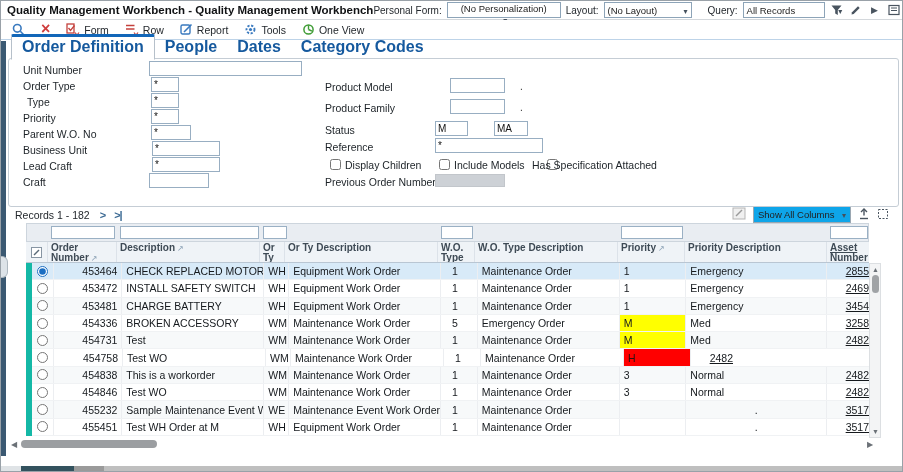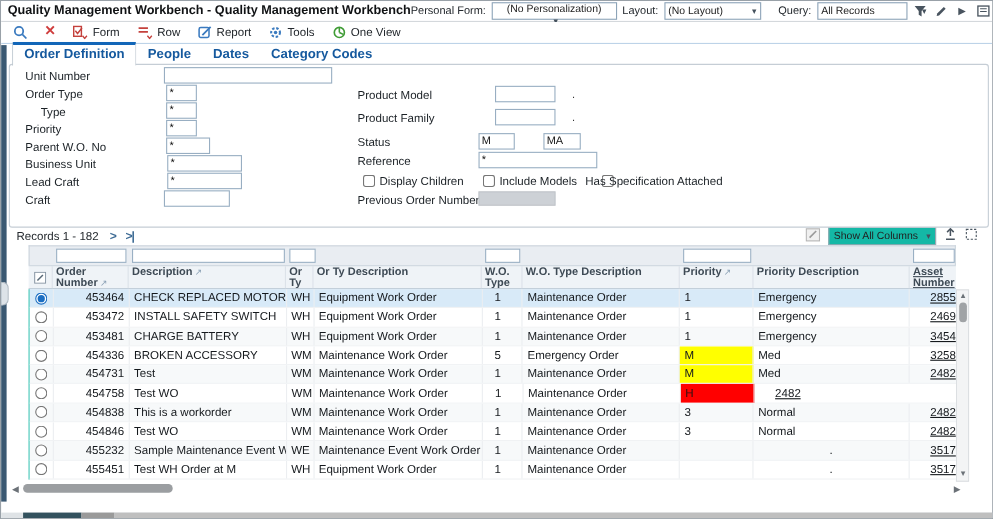--- a/index.html
+++ b/index.html
@@ -24,53 +24,53 @@
         padding:0 7px;cursor:pointer;white-space:nowrap;}
   .x-red::before{content:"×";color:#cf3d3d;font-size:16px;font-weight:bold;line-height:12px;}
 
   
   .left-strip{position:absolute;left:0;top:40px;width:5px;height:415px;background:#3b5972;}
   .strip-handle{position:absolute;left:0;top:215px;width:6px;height:20px;background:#dde3e8;
                 border:1px solid #aeb8c0;border-left:none;border-radius:0 6px 6px 0;}
 
   
   .tabs{position:absolute;left:10px;top:41px;height:17px;display:flex;align-items:flex-end;z-index:3;}
-  .tab{font-size:12px;font-weight:bold;color:#15599e;padding:2px 10px 3px;cursor:pointer;white-space:nowrap;}
+  .tab{font-size:16px;font-weight:bold;color:#15599e;padding:2px 10px 3px;cursor:pointer;white-space:nowrap;}
   .tab.active{border:1px solid #b6c0ca;border-top:3px solid #1266b8;border-bottom:1px solid #fff;
               background:#fff;border-radius:2px 2px 0 0;padding:1px 10px 3px;margin-bottom:-1px;}
 
   
   .form-panel{position:absolute;left:7px;top:57px;width:889px;height:147px;border:1px solid #c5cdd5;
               border-radius:3px;background:#fff;z-index:2;}
   .flabel{position:absolute;font-size:10.5px;color:#1c2227;white-space:nowrap;}
   .txt{position:absolute;height:15px;border:1px solid #98aec2;font-size:10px;padding:0 2px;
        font-family:inherit;box-sizing:border-box;background:#fff;color:#111;}
   .suffix-dot{position:absolute;font-size:10px;color:#333;}
   .cbox{position:absolute;width:11px;height:11px;margin:0;}
   .disabled-box{position:absolute;background:#cdd1d6;height:13px;border:1px solid #c2c6cb;box-sizing:border-box;}
 
   
   .records-bar{position:absolute;left:6px;top:205px;width:890px;height:17px;display:flex;align-items:center;
                font-size:10.5px;color:#23282d;padding:0 8px;box-sizing:border-box;}
   .nav-next::before{content:">";color:#3c6a94;font-weight:bold;font-size:11px;}
   .nav-last::before{content:">|";color:#3c6a94;font-weight:bold;font-size:11px;letter-spacing:-1px;}
   .rb-right{margin-left:auto;display:flex;align-items:center;gap:7px;}
-  .rb-sel{display:inline-flex;align-items:center;border:1px solid #9aa7b2;background:#14b8a6;height:15px;
+  .rb-sel{display:inline-flex;align-items:center;border:1px solid #9aa7b2;background:#0ea5e9;height:15px;
           padding:0 4px;font-size:9.5px;color:#222;cursor:pointer;}
 
   
   .grid{position:absolute;left:25px;top:222px;width:843px;z-index:1;}
   .qbe{position:relative;height:18px;background:#e9edf2;border:1px solid #cdd5dd;border-bottom:none;box-sizing:border-box;}
   .qbe input{position:absolute;top:2px;height:13px;border:1px solid #9ab0c4;font-size:10px;padding:0 2px;
              box-sizing:border-box;font-family:inherit;}
   .ghead{display:flex;height:22px;background:#eff3f7;border-top:1px solid #cdd5dd;border-bottom:1px solid #b9c6d3;box-sizing:border-box;}
   .hc{font-size:10px;font-weight:bold;color:#3e4a55;padding:1px 3px;line-height:10px;border-right:1px solid #dce2e9;
       box-sizing:border-box;overflow:hidden;}
   .sort::before{content:"↗";color:#8aa0b5;font-size:8px;margin-left:2px;font-weight:normal;}
-  .gbody{border-left:1px solid #14b8a6;}
+  .gbody{border-left:6px solid #14b8a6;}
   .grow{display:flex;height:17.3px;background:#fff;border-bottom:1px solid #f0f2f4;box-sizing:border-box;align-items:stretch;cursor:pointer;}
   .grow.alt{background:#f7f9fa;}
   .grow.selected{background:#d8eaf8;}
   .gc{font-size:10.5px;color:#15191d;padding:0 4px;border-right:1px solid #eceef1;box-sizing:border-box;
       display:flex;align-items:center;overflow:hidden;white-space:nowrap;}
   .c0{width:22px;} .c1{width:69px;} .c2{width:143px;} .c3{width:25px;} .c4{width:153px;}
   .c5{width:37px;} .c6{width:143px;} .c7{width:67px;} .c8{width:142px;} .c9{width:42px;text-decoration:underline;}
   .num{justify-content:flex-end;}
   .radio-cell{justify-content:center;padding:0;}
   .wo-type{padding-left:11px;}
@@ -203,21 +203,21 @@
     <div class="tab"><span>Dates</span></div>
     <div class="tab"><span>Category Codes</span></div>
   </div>
 
   <div class="form-panel">
 
     <span class="flabel" style="left:14px;top:5px;">Unit Number</span>
     <input class="txt" style="left: 140px; top: 2px; width: 153px;" value="">
     <span class="flabel" style="left:14px;top:21px;">Order Type</span>
     <input class="txt" style="left: 142px; top: 18px; width: 28px;" value="*">
-    <span class="flabel" style="left:28px;top:37px;">Type</span>
+    <span class="flabel" style="left:18px;top:37px;">Type</span>
     <input class="txt" style="left: 142px; top: 34px; width: 28px;" value="*">
     <span class="flabel" style="left:14px;top:53px;">Priority</span>
     <input class="txt" style="left: 142px; top: 50px; width: 28px;" value="*">
     <span class="flabel" style="left:14px;top:69px;">Parent W.O. No</span>
     <input class="txt" style="left: 142px; top: 66px; width: 40px;" value="*">
     <span class="flabel" style="left:14px;top:85px;">Business Unit</span>
     <input class="txt" style="left: 143px; top: 82px; width: 68px;" value="*">
     <span class="flabel" style="left:14px;top:101px;">Lead Craft</span>
     <input class="txt" style="left: 143px; top: 98px; width: 68px;" value="*">
     <span class="flabel" style="left:14px;top:117px;">Craft</span>

